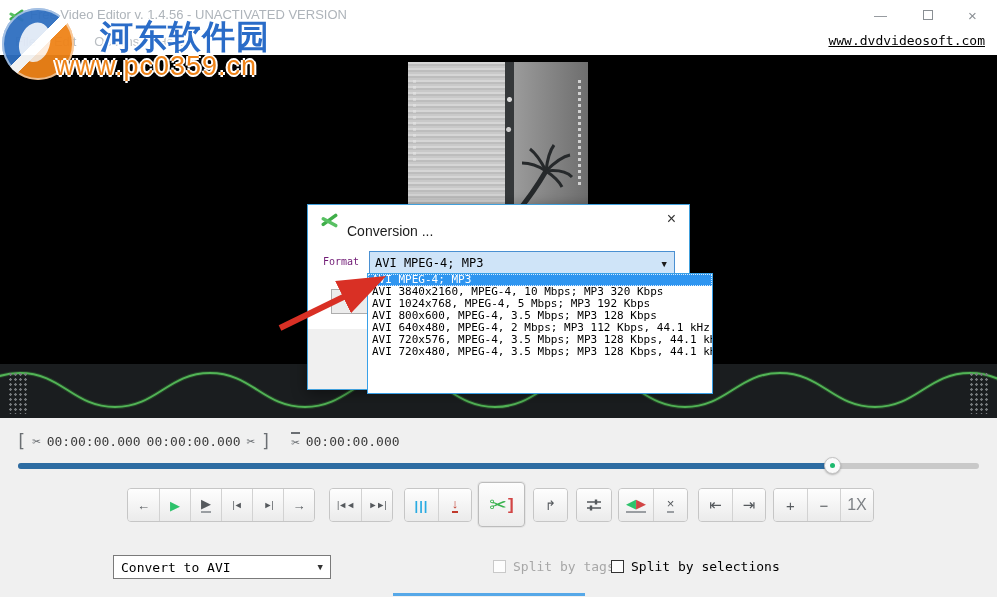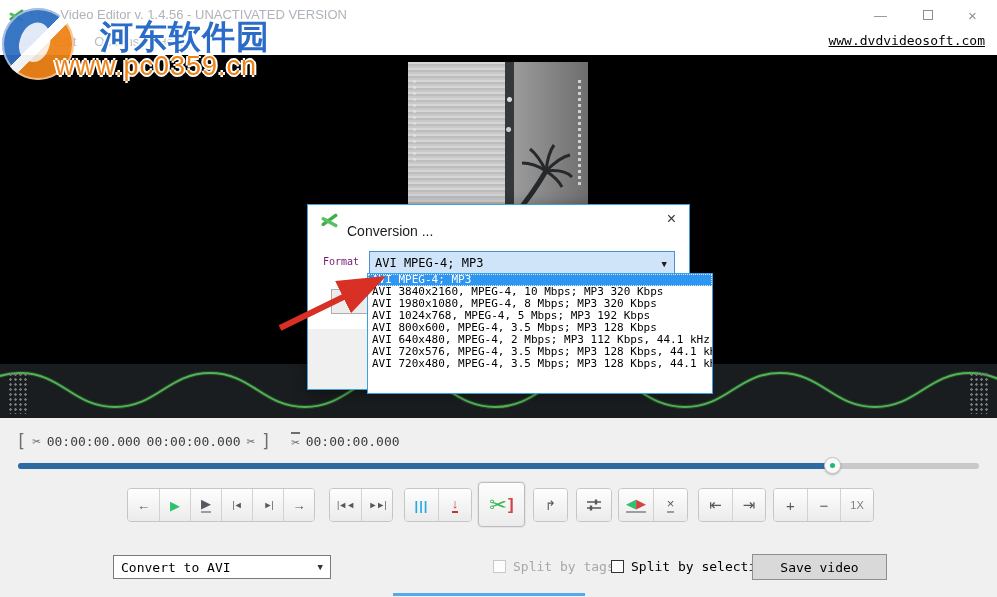--- a/index.html
+++ b/index.html
@@ -65,21 +65,21 @@
   .tb-btn:first-child { border-left:none; }
   .tb-single { position:absolute; display:flex; border-radius:4px; overflow:hidden; border:1px solid #c6c6c6; }
   .glyph-sm { font-size:9px; letter-spacing:-1px; }
   .green { color:#2dc26b; } .red { color:#d24545; } .cyan { color:#29abe2; font-weight:bold; letter-spacing:1px; }
   .underlined { border-bottom:2px solid #9a9ea2; padding-bottom:1px; line-height:1; }
   .red-underlined { border-bottom:2px solid #c0392b; padding-bottom:1px; line-height:1; color:#c0392b; font-weight:bold; }
   .cut-btn { position:absolute; left:478px; top:-6px; width:47px; height:45px; display:flex; align-items:center; justify-content:center;
              background:linear-gradient(#fdfdfd,#ececec); border:1px solid #bcbcbc; border-radius:4px; box-shadow:0 0 0 1px #e4e4e4; }
   .cut-btn .sc { font-size:21px; color:#37b24d; }
   .cut-btn .br { font-size:17px; color:#d24545; font-weight:bold; margin-left:1px; }
-  .zoom-reset { font-size:11px; color:#7d8185; }
+  .zoom-reset { font-size:16px; color:#7d8185; }
 
   .bottom-row { position:absolute; left:0; top:136px; width:997px; height:30px; font-family:"DejaVu Sans Mono",monospace; }
   .convert-select { position:absolute; left:113px; top:1px; width:218px; height:24px; background:#fff; border:1px solid #7a7a7a;
             display:flex; align-items:center; font-size:13px; color:#000; padding-left:7px; }
   .convert-arrow { position:absolute; right:7px; top:6px; font-size:9px; color:#333; }
   .checkbox-row { position:absolute; display:flex; align-items:center; gap:7px; font-size:13px; }
   .cb-box { width:13px; height:13px; background:#fdfdfd; border:1px solid #333; }
   .cb-box.disabled { border-color:#c9c9c9; }
   .cb-tags { left:493px; top:5px; color:#a7a7a7; }
   .cb-sel  { left:611px; top:5px; color:#000; }
@@ -272,21 +272,20 @@
       <span class="convert-arrow">▼</span>
     </div>
     <div class="checkbox-row cb-tags">
       <div class="cb-box disabled"></div>
       <span>Split by tags</span>
     </div>
     <div class="checkbox-row cb-sel">
       <div class="cb-box"></div>
       <span>Split by selections</span>
     </div>
-    <div class="save-btn">Save video</div>
   </div>
 </div>
 
 <div class="bottom-line"></div>
 
 <div class="dialog">
   <div class="dlg-title">
     <svg class="dlg-icon" width="17" height="17" viewBox="0 0 15 15">
       <path d="M2 11 L13 3" stroke="#3fae49" stroke-width="3" stroke-linecap="round" fill="none"></path>
       <path d="M2 6 L13 12" stroke="#58c063" stroke-width="3" stroke-linecap="round" fill="none"></path>
@@ -298,21 +297,20 @@
   <div class="dlg-hidden-btn"></div>
   <div class="dlg-format-label">Format</div>
   <div class="dlg-combo">
     <span>AVI MPEG-4; MP3</span>
     <span class="dlg-combo-arrow">▼</span>
   </div>
   <div class="dlg-list">
 
   <div class="dlg-option selected">AVI MPEG-4; MP3</div>
       <div class="dlg-option">AVI 3840x2160, MPEG-4, 10 Mbps; MP3 320 Kbps</div>
-      <div class="dlg-option">AVI 1980x1080, MPEG-4, 8 Mbps; MP3 320 Kbps</div>
       <div class="dlg-option">AVI 1024x768, MPEG-4, 5 Mbps; MP3 192 Kbps</div>
       <div class="dlg-option">AVI 800x600, MPEG-4, 3.5 Mbps; MP3 128 Kbps</div>
       <div class="dlg-option">AVI 640x480, MPEG-4, 2 Mbps; MP3 112 Kbps, 44.1 kHz</div>
       <div class="dlg-option">AVI 720x576, MPEG-4, 3.5 Mbps; MP3 128 Kbps, 44.1 kHz</div>
       <div class="dlg-option">AVI 720x480, MPEG-4, 3.5 Mbps; MP3 128 Kbps, 44.1 kHz</div>
     </div>
 </div>
 
 <svg class="annot-arrow" width="125" height="70" viewBox="0 0 125 70">
   <defs>

